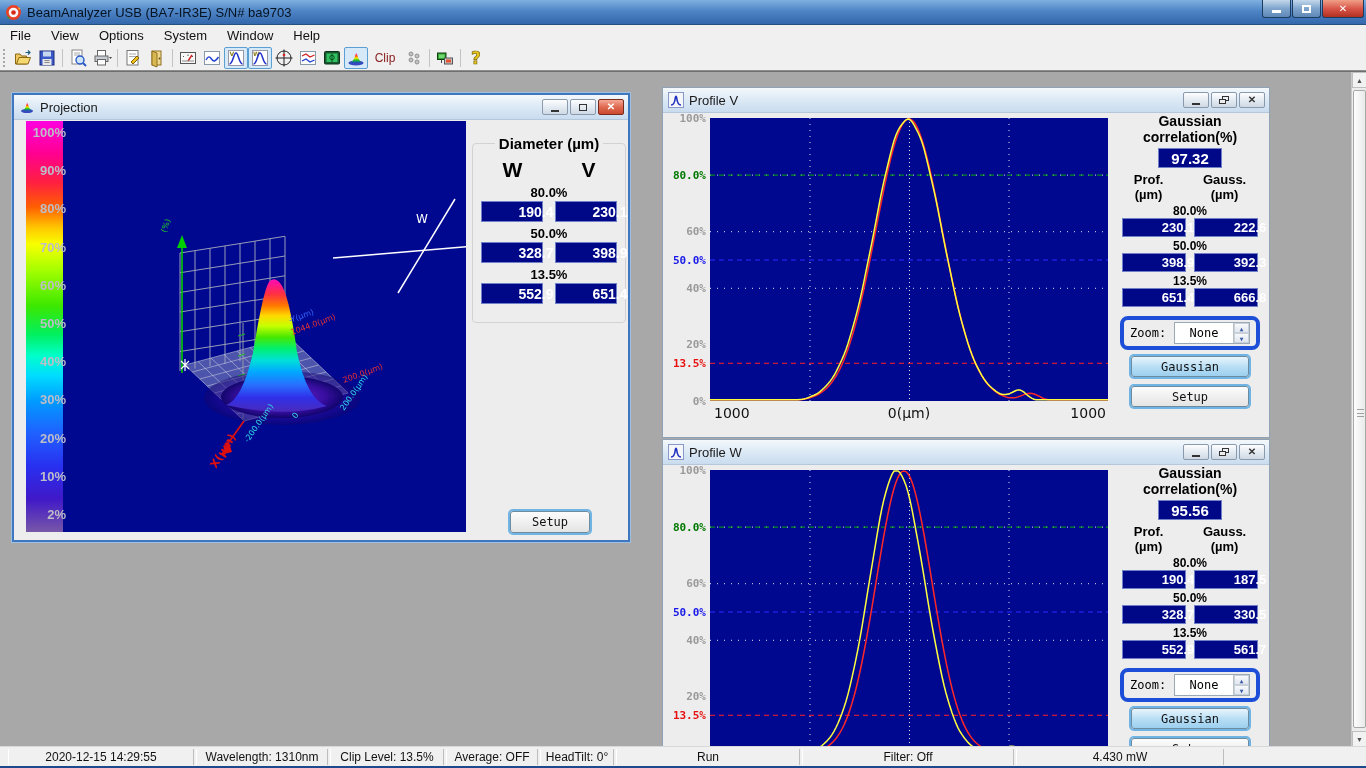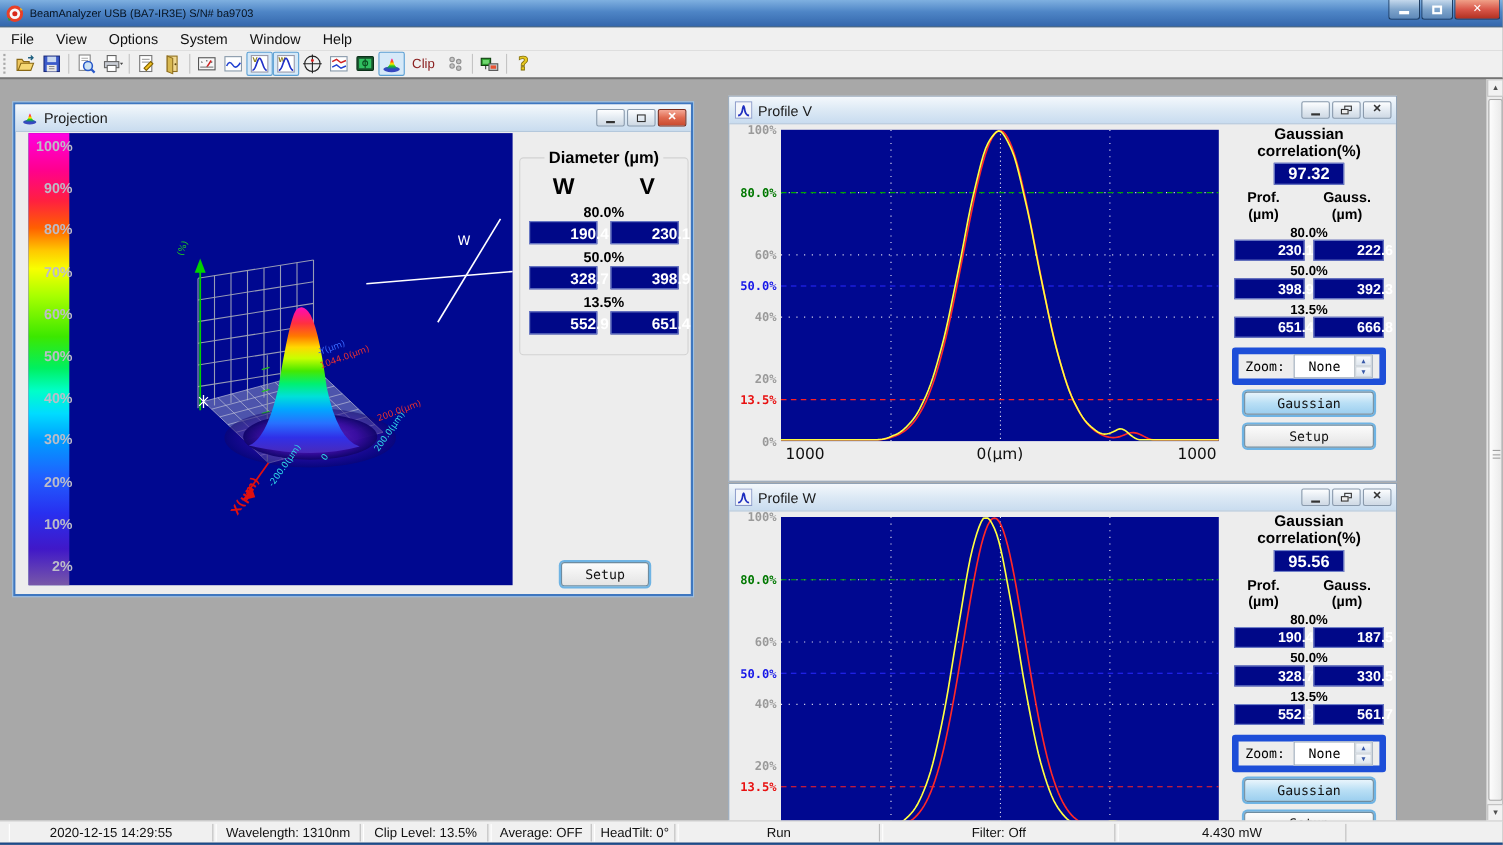--- a/index.html
+++ b/index.html
@@ -3,21 +3,21 @@
 <meta charset="utf-8">
 <style>
   html,body{margin:0;padding:0;width:1366px;height:768px;overflow:hidden;
     font-family:"Liberation Sans",sans-serif;background:#A8A8A8;}
   *{box-sizing:border-box;}
   
   .titlebar{position:absolute;left:0;top:0;width:1366px;height:25px;
     background:linear-gradient(180deg,#7FB0E0 0%,#4E85C6 45%,#3467AC 100%);
     display:flex;align-items:center;border-bottom:1px solid #24507E;}
   .titlebar .appicon{width:17px;height:17px;margin:0 5px 0 5px;}
-  .titlebar .title{font-size:10px;color:#06121F;}
+  .titlebar .title{font-size:13px;color:#06121F;}
   .mainbtns{position:absolute;right:2px;top:0;display:flex;}
   .mainbtn{width:29px;height:18px;border:1px solid #1E3C60;border-top:none;border-radius:0 0 3px 3px;
     background:linear-gradient(180deg,#C4D8EC,#7FA5CC 50%,#5E88B8);display:flex;align-items:center;justify-content:center;margin-left:1px;}
   .mainbtn.red{width:42px;background:linear-gradient(180deg,#F0A088,#D9574A 50%,#B03020);}
   .mainbtn span{color:#FFF;font-size:10px;line-height:10px;}
   .gbar{width:9px;height:3px;background:#FFF;margin-top:6px;}
   .gbox{width:9px;height:8px;border:2px solid #FFF;}
   .menubar{position:absolute;left:0;top:25px;width:1366px;height:21px;background:#F0F0F0;display:flex;align-items:center;}
   .menuitem{font-size:13px;color:#111;padding:2px 10px;}
   .toolbar{position:absolute;left:0;top:46px;width:1366px;height:25px;background:#F0F0F0;
@@ -84,21 +84,21 @@
   .xl{left:4px;} .xc{left:50%;transform:translateX(-50%);} .xr{right:2px;}
   .rpanel{position:absolute;left:451px;top:25px;width:152px;height:326px;}
   .corrt{ text-align:center;font-size:14px;font-weight:bold;line-height:16px;}
   .corrbox{width:64px;height:20px;margin:3px auto 0;background:#000888;border:1px solid #7080C8;color:#FFF;
     font-size:15px;font-weight:bold;display:flex;align-items:center;justify-content:center;}
   .pgcols{display:flex;justify-content:space-around;margin-top:4px;text-align:center;
     font-size:13px;font-weight:bold;line-height:15px;}
   .prow{display:flex;justify-content:space-between;padding:0 8px;}
   .prow .navybox{width:64px;height:19px;font-size:13px;}
   .ppct{text-align:center;font-size:12px;font-weight:bold;margin-top:2px;}
-  .zoomgrp{margin:9px 6px 0;border:6px solid #1d4ed8;border-radius:3px;height:34px;
+  .zoomgrp{margin:9px 6px 0;border:4px solid #1d4ed8;border-radius:8px;height:34px;
     display:flex;align-items:center;padding:0 6px;font-family:"DejaVu Sans Mono",monospace;font-size:12px;}
   .zoomval{margin-left:8px;width:78px;height:22px;border:1px solid #9AA8B8;background:#FFF;
     display:flex;align-items:center;position:relative;}
   .zoomval .val{flex:1;text-align:center;}
   .spin{width:16px;height:20px;border-left:1px solid #B8C0C8;display:flex;flex-direction:column;}
   .spin i{flex:1;display:flex;align-items:center;justify-content:center;font-size:6px;color:#3858A8;
     font-style:normal;background:linear-gradient(#F8FAFC,#DEE6EE);border:1px solid #C8D0D8;}
   .pbtn{width:118px;height:21px;margin:0 auto;}
   .gauss-btn{position:absolute;left:17px;top:243px;}
   .setup-btn{position:absolute;left:17px;top:273px;}

